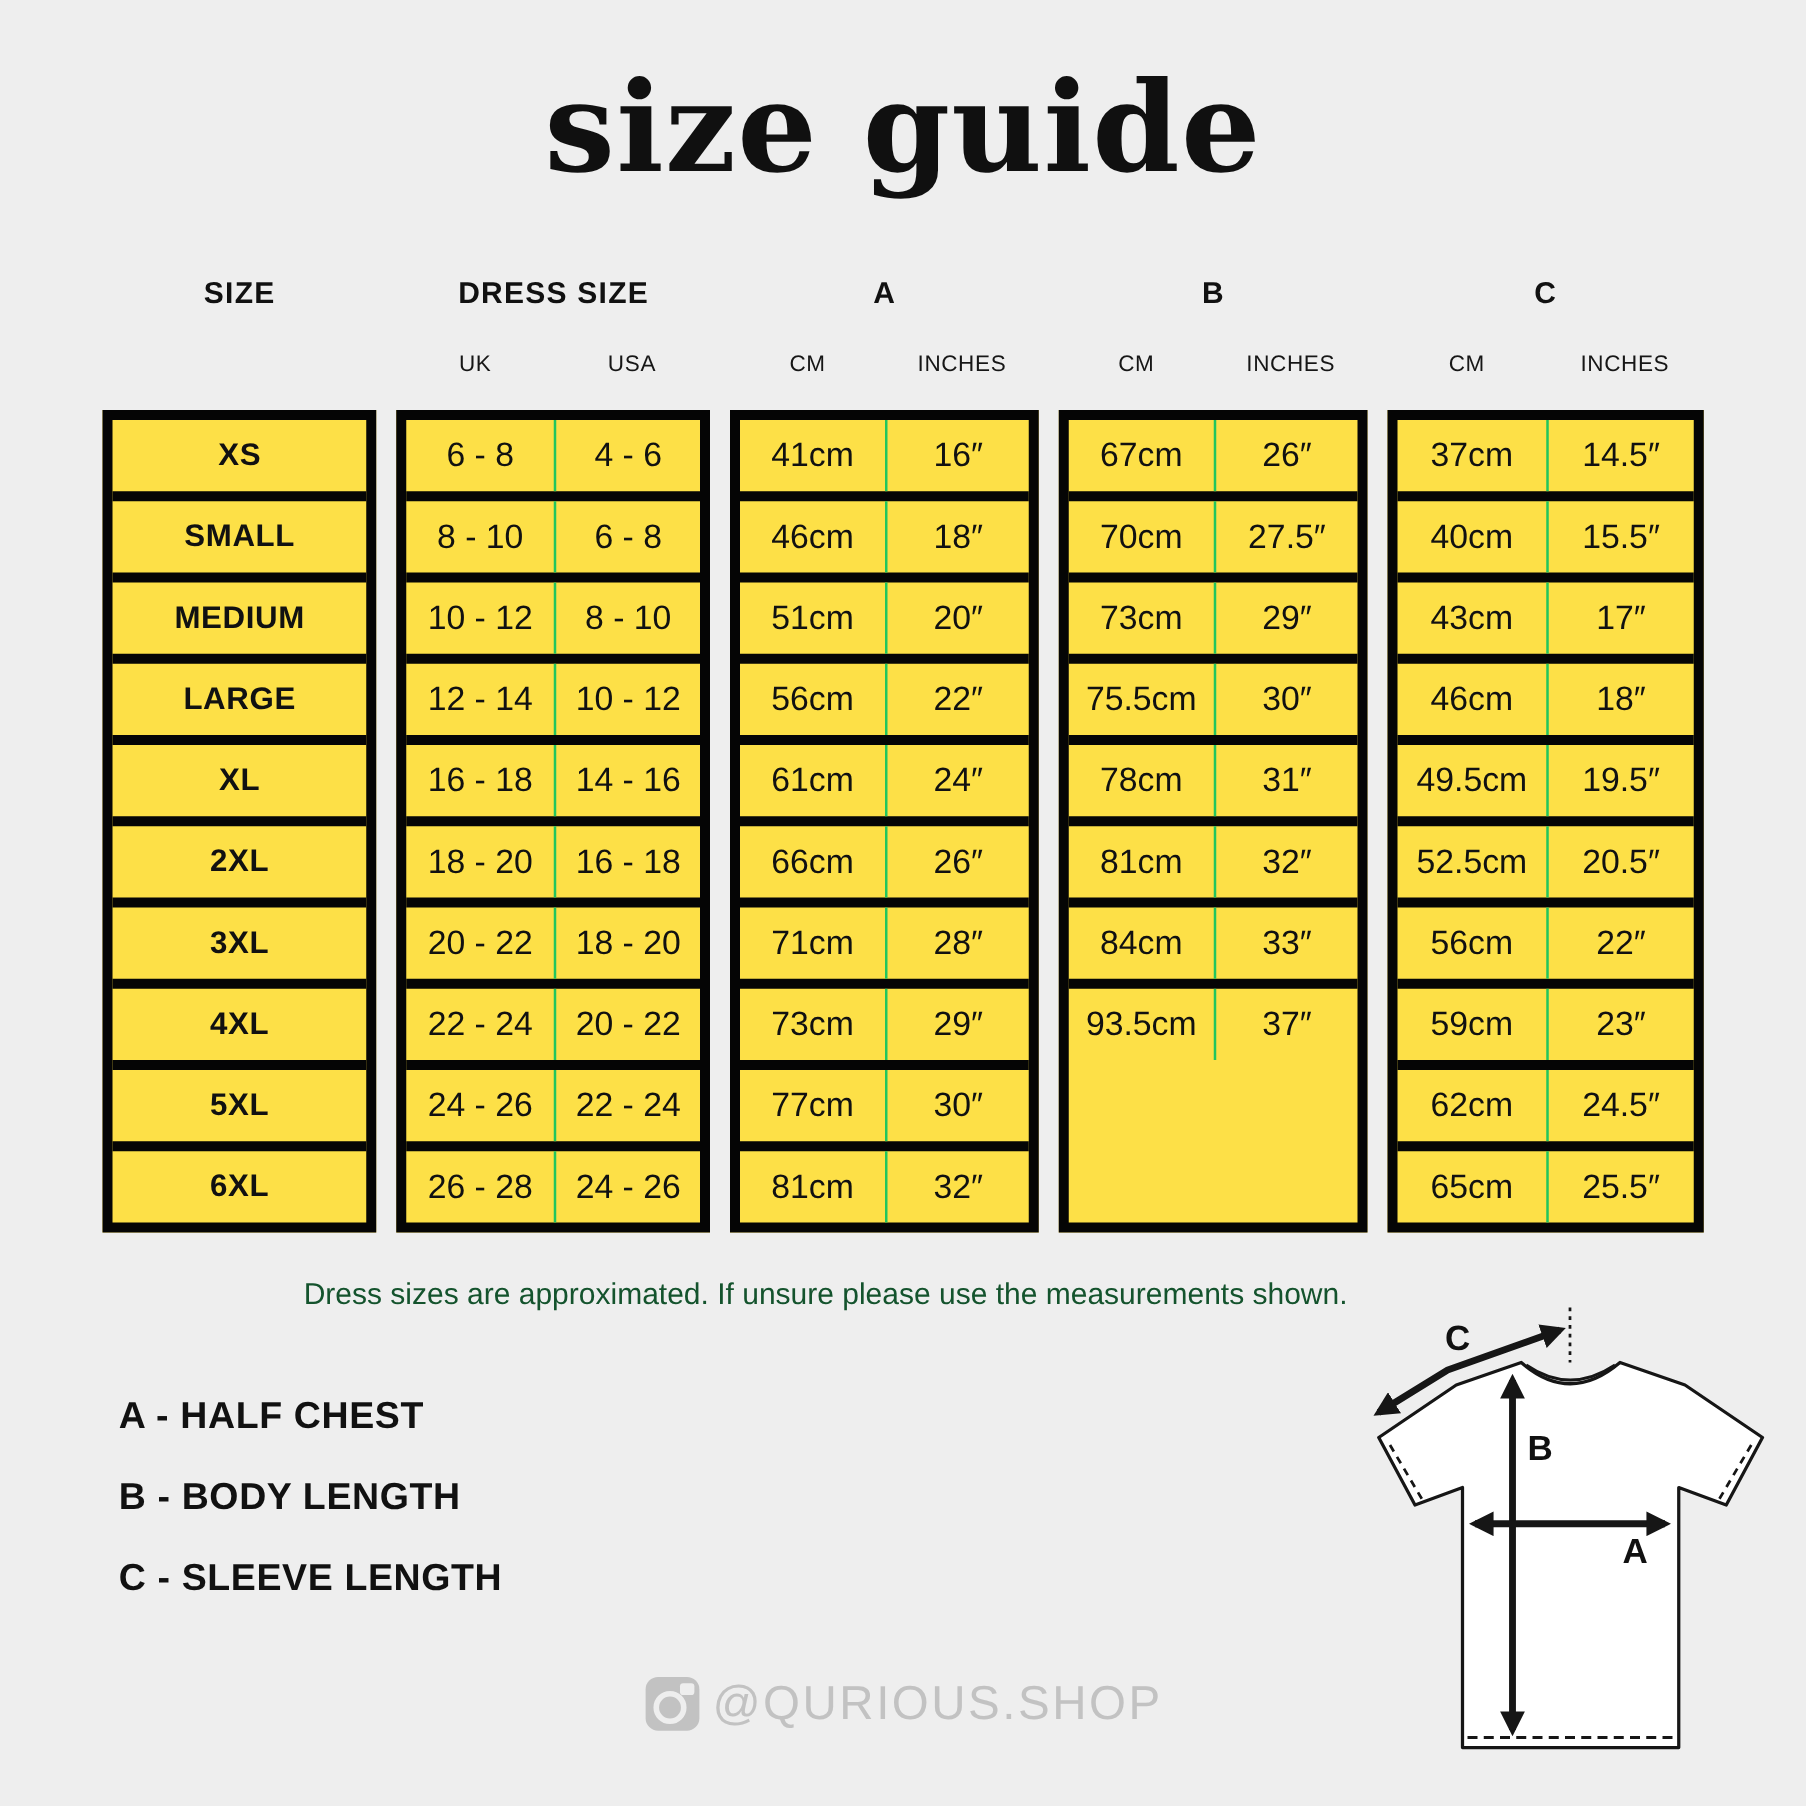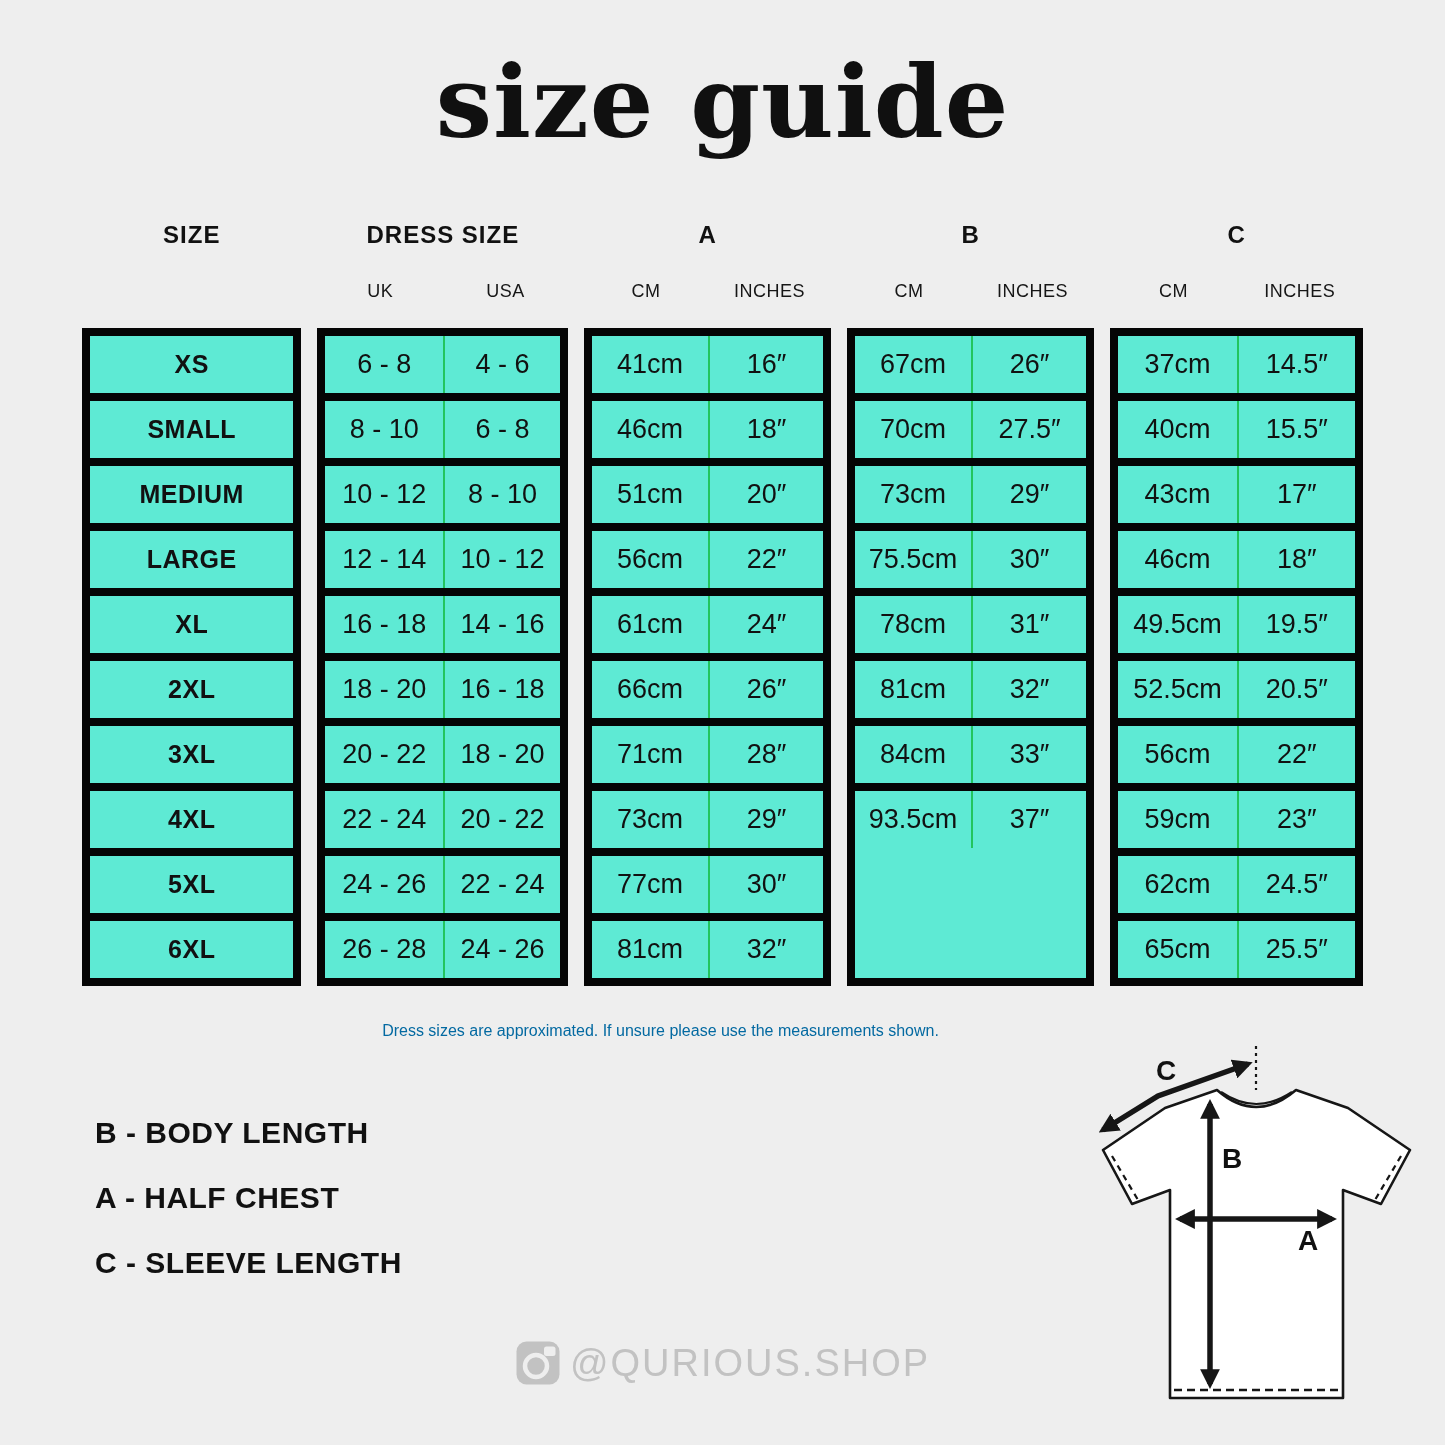--- a/index.html
+++ b/index.html
@@ -34,21 +34,21 @@
   .shead{margin-top:32px;}
   .pair{display:grid;grid-template-columns:1fr 1fr;}
   .sh{
     text-align:center;
     font-size:18px;
     letter-spacing:0.5px;
     color:#161616;
   }
   .table{margin-top:26px;}
   .gcol{
-    background:#5eead4;
+    background:#fde047;
     border:8px solid #050505;
   }
   .grow{
     display:grid;grid-template-columns:1fr 1fr;
     border-top:8px solid #050505;
   }
   .grow.single{grid-template-columns:1fr;}
   .grow:first-child{border-top:none;}
   .cell{
     height:57px;line-height:57px;
@@ -57,22 +57,22 @@
     white-space:nowrap;
     color:#111;
   }
   .cell.second{border-left:2px solid #22c55e;}
   .cell.sizename{font-weight:700;font-size:25px;letter-spacing:0.5px;}
   .note{
     width:1281px;margin:36px auto 0;
     box-sizing:border-box;
     padding-right:124px;
     text-align:center;
-    font-size:16px;
-    color:#0369a1;
+    font-size:24px;
+    color:#14532d;
   }
   .legend{position:absolute;left:95px;top:1116px;}
   .legend-item{
     font-weight:700;
     font-size:30px;
     letter-spacing:0.5px;
     margin-bottom:31px;
     white-space:nowrap;
   }
   .social{
@@ -320,22 +320,22 @@
           <div class="cell second">25.5″</div>
         </div>
     </div>
 
   </div>
 </div>
 
 <div class="note">Dress sizes are approximated. If unsure please use the measurements shown.</div>
 
 <div class="legend">
+  <div class="legend-item">A - HALF CHEST</div>
   <div class="legend-item">B - BODY LENGTH</div>
-  <div class="legend-item">A - HALF CHEST</div>
   <div class="legend-item">C - SLEEVE LENGTH</div>
 </div>
 
 <div class="social">
   <svg width="46" height="46" viewBox="0 0 46 46">
     <rect x="1.5" y="1.5" width="43" height="43" rx="10" fill="#c2c2c2"></rect>
     <circle cx="21" cy="26" r="11" fill="none" stroke="#eeeeee" stroke-width="4.5"></circle>
     <rect x="29" y="6.5" width="11.5" height="9.5" rx="2.5" fill="#eeeeee"></rect>
   </svg>
   <div class="handle">@QURIOUS.SHOP</div>

